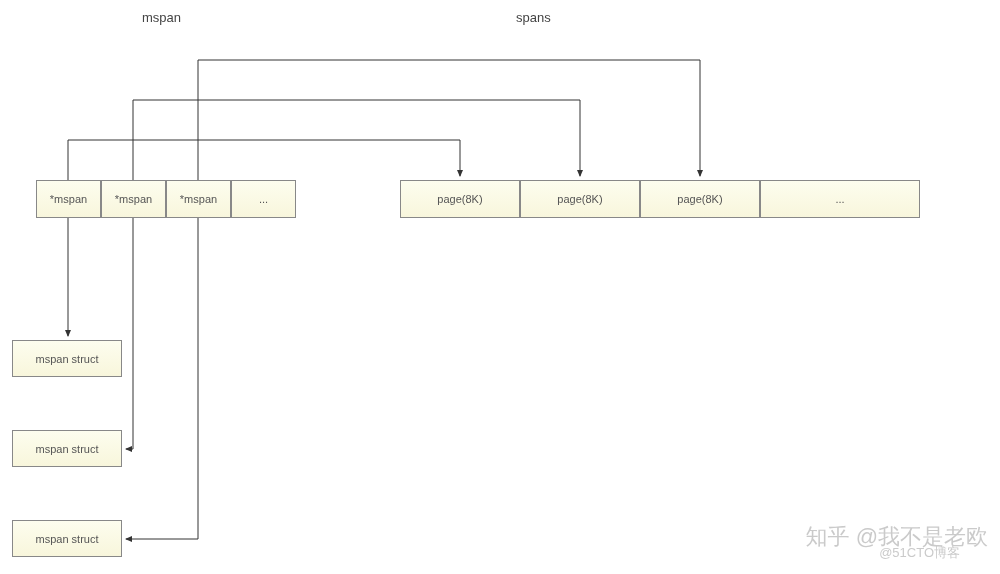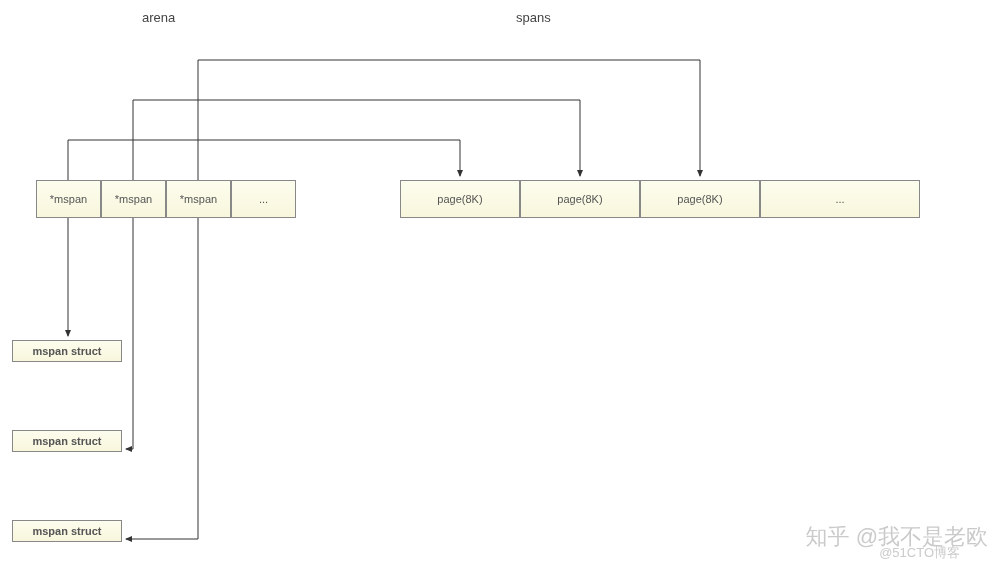--- a/index.html
+++ b/index.html
@@ -34,23 +34,22 @@
   .struct {
     position: absolute;
     box-sizing: border-box;
     border: 1px solid #888;
     display: flex;
     align-items: center;
     justify-content: center;
     font-size: 11px;
     color: #555;
     background: linear-gradient(to bottom, #fdfdee 0%, #f8f6dc 100%);
-    height: 22px;
+    height: 37px;
     width: 110px;
-    font-weight: bold;
   }
   svg.arrows {
     position: absolute;
     left: 0;
     top: 0;
     width: 1000px;
     height: 574px;
     pointer-events: none;
   }
   .watermark {
@@ -65,21 +64,21 @@
     position: absolute;
     right: 40px;
     bottom: 12px;
     color: rgba(150,150,150,0.5);
     font-size: 13px;
   }
 </style>
 </head>
 <body>
 
-<div class="label" style="left:142px; top:10px;">arena</div>
+<div class="label" style="left:142px; top:10px;">mspan</div>
 <div class="label" style="left:516px; top:10px;">spans</div>
 
 <div class="cell" style="left:36px;  top:180px; width:65px; height:38px;">*mspan</div>
 <div class="cell" style="left:101px; top:180px; width:65px; height:38px;">*mspan</div>
 <div class="cell" style="left:166px; top:180px; width:65px; height:38px;">*mspan</div>
 <div class="cell" style="left:231px; top:180px; width:65px; height:38px;">...</div>
 
 <div class="cell" style="left:400px; top:180px; width:120px; height:38px;">page(8K)</div>
 <div class="cell" style="left:520px; top:180px; width:120px; height:38px;">page(8K)</div>
 <div class="cell" style="left:640px; top:180px; width:120px; height:38px;">page(8K)</div>

